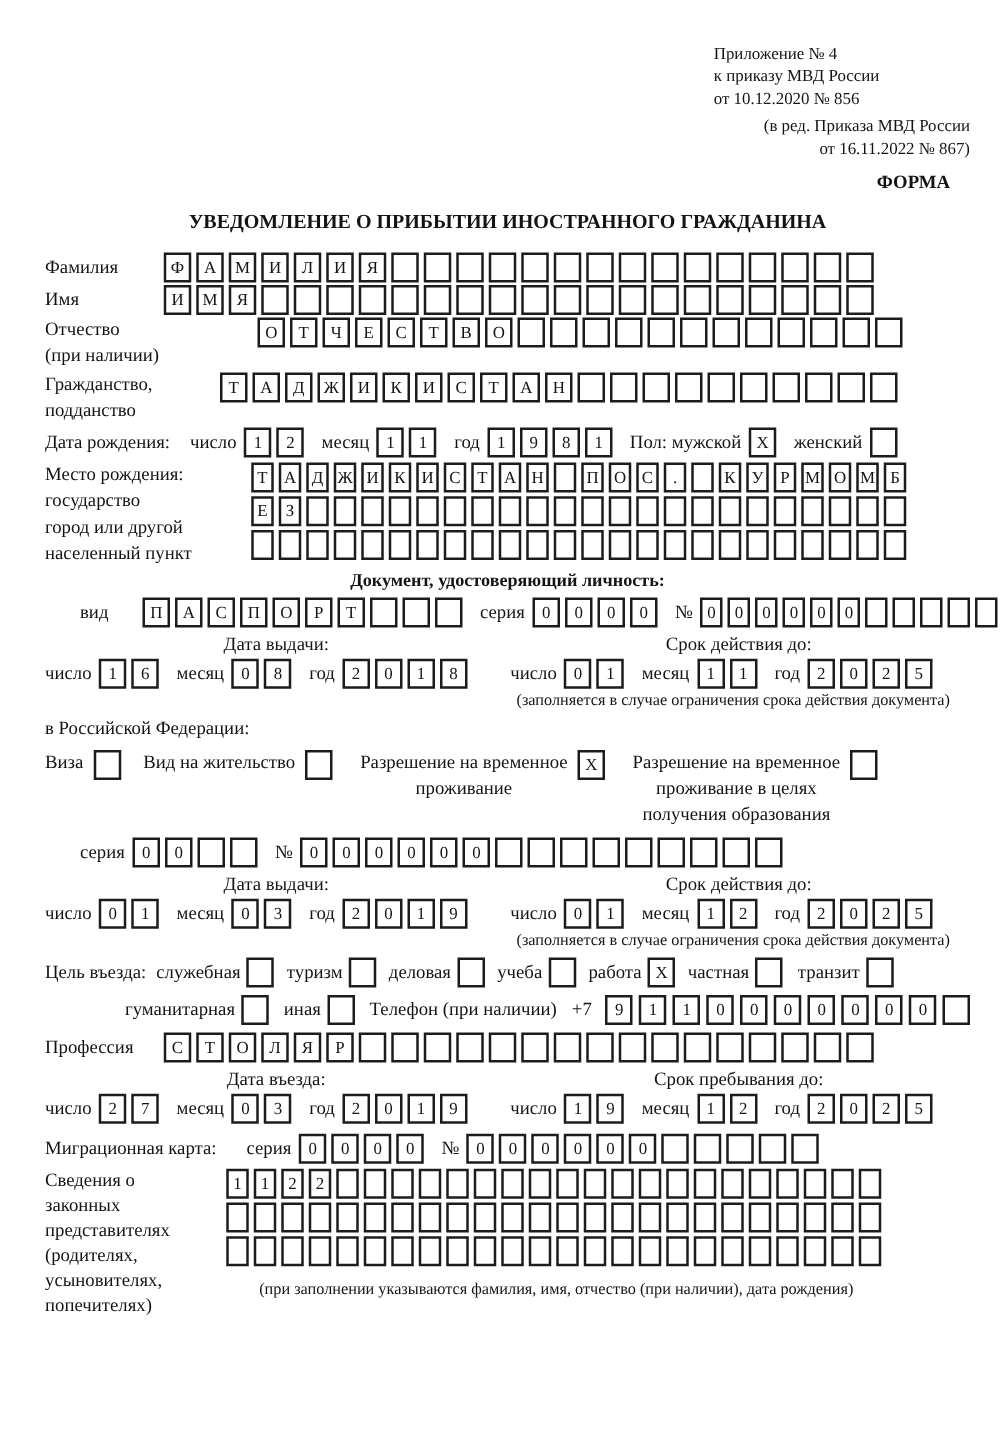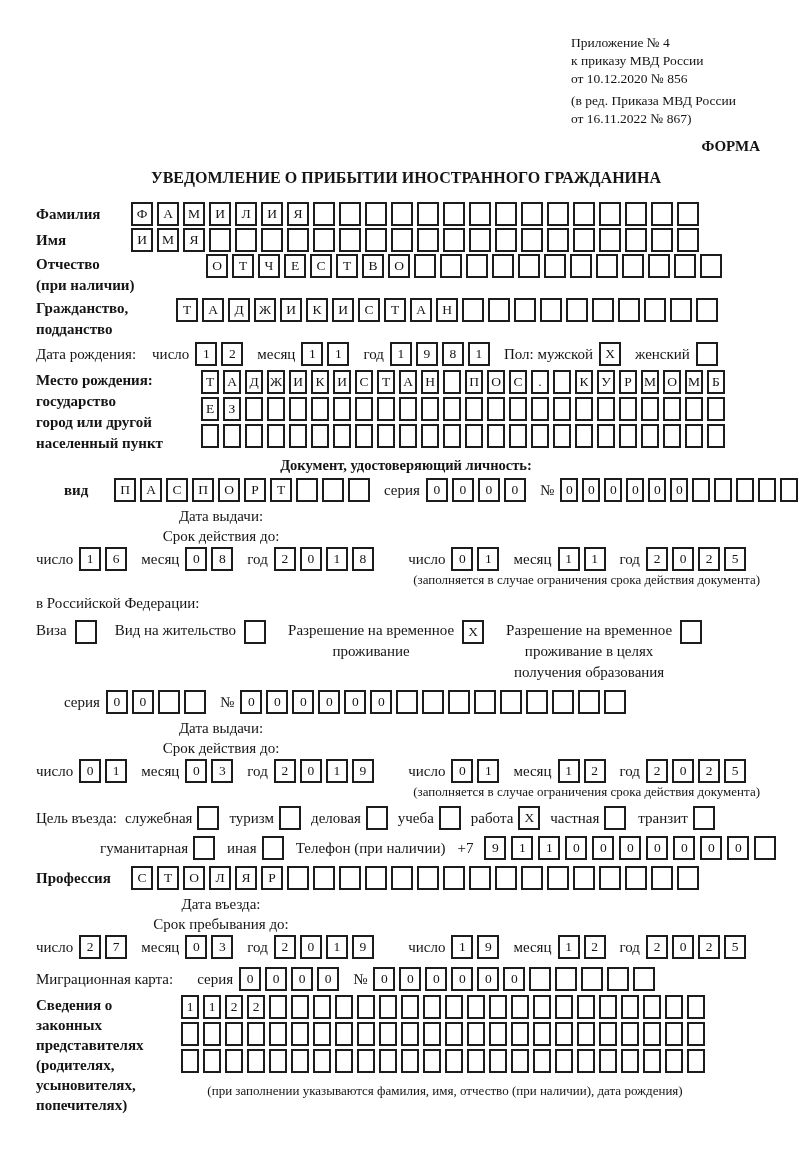--- a/index.html
+++ b/index.html
@@ -3,42 +3,42 @@
 <meta charset="utf-8">
 <style>
   html,body{margin:0;padding:0;background:#ffffff;}
   .page{
     width:800px;height:1163px;box-sizing:border-box;background:#fff;color:#141414;
     font-family:"Liberation Serif",serif;font-size:15px;
     padding:34px 24px 0 36px;overflow:hidden;position:relative;
   }
   
   .hdr{margin-left:auto;width:205px;font-size:13.5px;line-height:18px;}
-  .hdr-sub{margin-top:4px;}
+  .hdr-sub{margin-top:4px;text-align:right;}
   .forma{text-align:right;font-weight:bold;margin-top:10px;padding-right:16px;font-size:15px;}
   .title{text-align:center;font-weight:bold;font-size:16px;line-height:25px;margin-top:10px;}
   .blankline{display:inline-block;width:56px;height:14px;border-bottom:2px solid #333;margin-left:10px;}
   .sec{text-align:center;font-weight:bold;font-size:14.8px;margin-top:16px;}
   .body{margin-top:12px;}
   
   .row{display:flex;align-items:flex-start;margin-bottom:2px;}
-  .lbl{flex:none;line-height:24px;font-weight:bold;}
+  .lbl{flex:none;line-height:24px;}
   .mlab div{line-height:21px;}
   .w95{width:95px}.w170{width:170px}.w140{width:140px}.w165{width:165px}.w50{width:50px}
   .cells{display:flex;flex:none;}
   .cell{
     flex:none;width:22px;height:24px;box-sizing:border-box;border:2px solid #1c1c1c;
     margin-right:4px;text-align:center;line-height:20px;font-size:13.5px;background:#fff;
   }
   .small .cell{width:18px;}
   .stack .cells{margin-bottom:3px;}
   .sp{line-height:24px;margin:0 6px 0 10px;flex:none;}
   .sp0{line-height:24px;margin:0 6px 0 0;flex:none;}
   
-  .dheads{display:flex;margin:4px 0 1px;flex-direction:column;}
+  .dheads{display:flex;margin:4px 0 1px;}
   .dheads span{width:50%;text-align:center;line-height:20px;}
   .drow{display:flex;justify-content:space-between;padding-right:26px;margin-bottom:1px;}
   .dg{display:flex;align-items:flex-start;}
   .note-r{font-size:13px;text-align:right;padding-right:16px;margin:1px 0 4px;line-height:16px;}
   
   .ptext{line-height:23px;}
   .optrow{display:flex;align-items:flex-start;margin:5px 0 7px;}
   .opt{display:flex;align-items:flex-start;}
   .optlines{text-align:center;line-height:21px;}
   .opt .cell{margin-left:8px;margin-right:0;}

